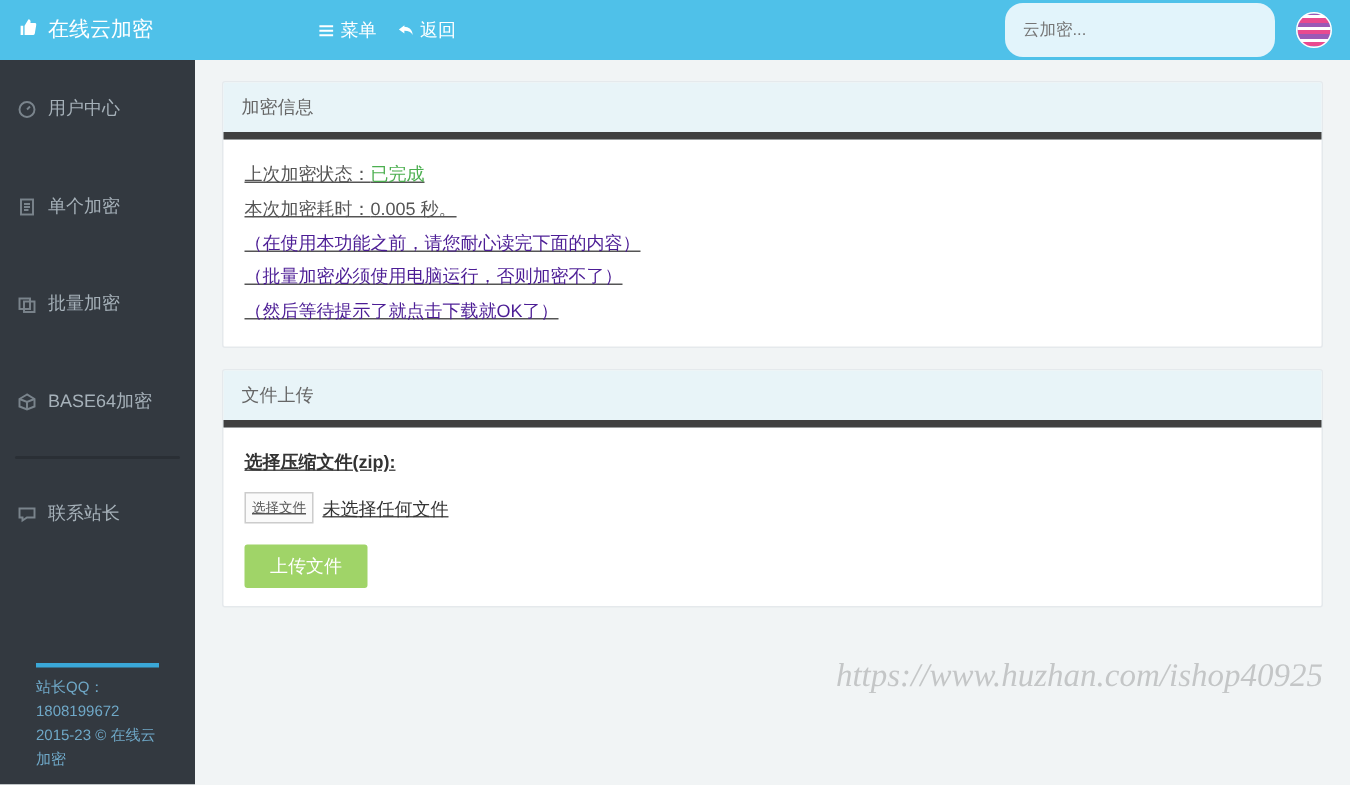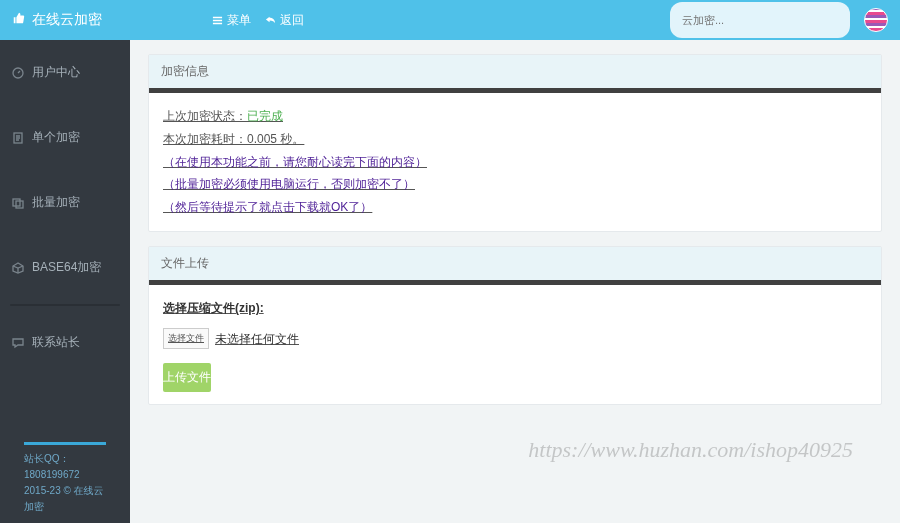--- a/index.html
+++ b/index.html
@@ -26,28 +26,28 @@
 .panel { background:#fff; border:1px solid #e5e9ec; border-radius:2px; margin-bottom:14px;}
 .panel-head { background:#e8f4f8; border-bottom:5px solid #404040; padding:8px 12px; color:#666; font-size:12px;}
 .panel-body { padding:12px 14px; font-size:12px; color:#555; line-height:1.9;text-decoration:underline;}
 .status-val { color:#4caf50; }
 .warn { color:#4c1d95; }
 
 .filelabel { font-weight:bold; color:#333; margin-bottom:8px;}
 .file-row { display:flex; align-items:flex-start; gap:6px; margin-top:6px;}
 .file-btn { font-size:9px; border:1px solid #ccc; background:#fafafa; padding:1px 4px; color:#555; cursor:pointer;}
 .file-text { font-size:12px; color:#333;}
-.upload-btn { margin-top:12px; display:inline-block; background:#a0d468; color:#fff; border:none; padding:6px 0; font-size:12px; border-radius:2px; cursor:pointer;}
+.upload-btn { margin-top:12px; display:inline-block; background:#a0d468; color:#fff; border:none; padding:6px 17px; font-size:12px; border-radius:2px; cursor:pointer;}
 
 .side-icon { width:12px; height:12px; flex-shrink:0;}
 .side-icon circle,.side-icon rect,.side-icon path{stroke:#7a848c;stroke-width:1.3;fill:none;}
 .tn-icon{width:11px;height:11px;}
 .tn-icon path{fill:#fff;}
 
-.watermark{position:absolute;right:47px;bottom:60px;font-family:Georgia,serif;font-size:22px;font-style:italic;color:rgba(80,80,80,0.28);pointer-events:none;}
+.watermark{position:absolute;right:18px;bottom:60px;font-family:Georgia,serif;font-size:22px;font-style:italic;color:rgba(80,80,80,0.28);pointer-events:none;}
 </style>
 </head>
 <body>
 
 <div class="topbar">
   <div class="brand">
     <svg class="brand-icon" viewBox="0 0 16 16">
         <path d="M2 7h2v7H2zM5 14V7l3-5c1 0 2 1 1.5 3H13c1 0 1 1 .8 2l-1 6c-.1.6-.5 1-1 1H5z" fill="#fff"></path>
       </svg>
     <span>在线云加密</span>

